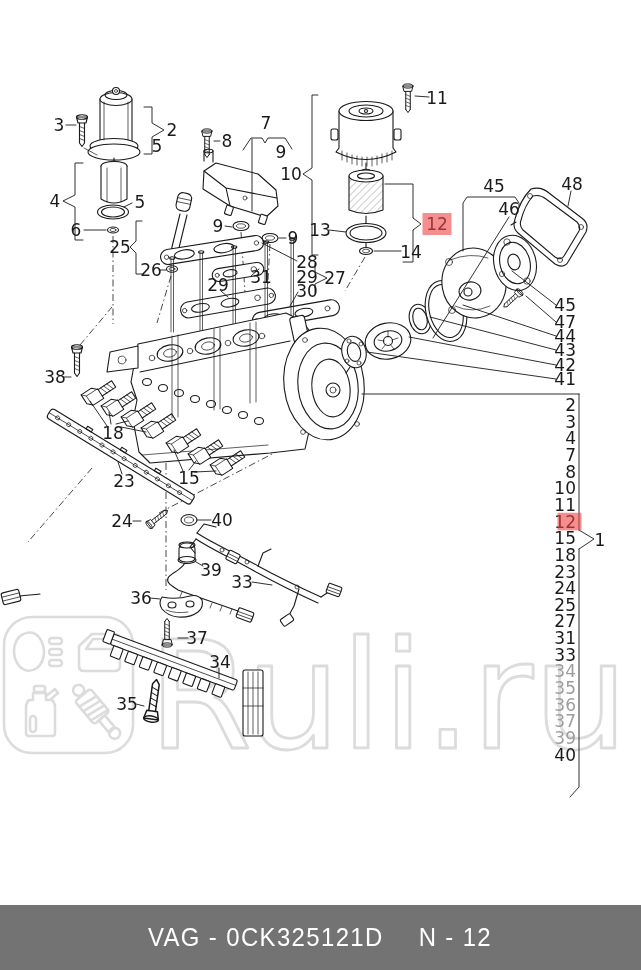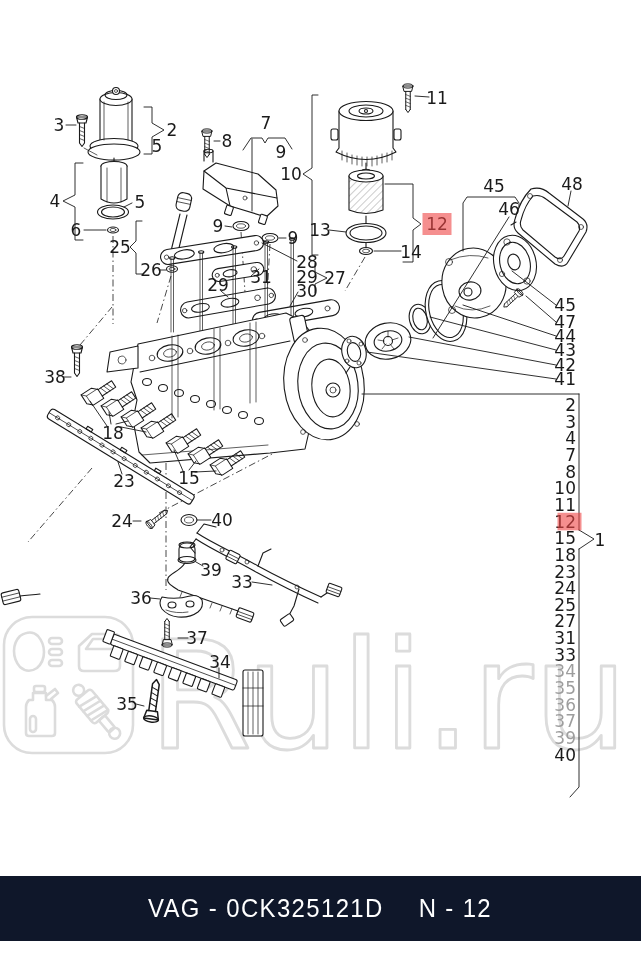--- a/index.html
+++ b/index.html
@@ -8,21 +8,21 @@
   svg text{user-select:none;}
   .s{stroke:#1a1a1a;stroke-width:1.1;fill:none;stroke-linecap:round;stroke-linejoin:round}
   .sf{stroke:#1a1a1a;stroke-width:1.1;fill:#fff;stroke-linecap:round;stroke-linejoin:round}
   .t{stroke:#1a1a1a;stroke-width:.7;fill:none;stroke-linecap:round}
   .ld{stroke:#1a1a1a;stroke-width:.9;fill:none;stroke-linecap:round;stroke-linejoin:round}
   .dd{stroke:#1a1a1a;stroke-width:.8;fill:none;stroke-dasharray:7 3 1.5 3}
   .num{font:17px "DejaVu Sans",sans-serif;fill:#1a1a1a}
   .wm{stroke:#dcdcdc;stroke-width:2.6;fill:none;stroke-linecap:round;stroke-linejoin:round}
   .wmt{font:150px "DejaVu Sans",sans-serif;fill:none;stroke:#dcdcdc;stroke-width:2.8;
        stroke-linejoin:round}
-  .footer{position:absolute;left:0;top:876px;width:641px;height:65px;background:#0f172a;
+  .footer{position:absolute;left:0;top:905px;width:641px;height:65px;background:#737373;
           display:flex;align-items:center;justify-content:center}
   .footer-inner{display:flex;gap:38px;transform:scaleX(.92);color:#fff;
           font:26px "Liberation Sans",sans-serif;letter-spacing:1.5px;white-space:nowrap}
 </style>
 </head>
 <body>
 
 <div class="stage">
 
 <svg width="641" height="905" viewBox="0 0 641 905">

